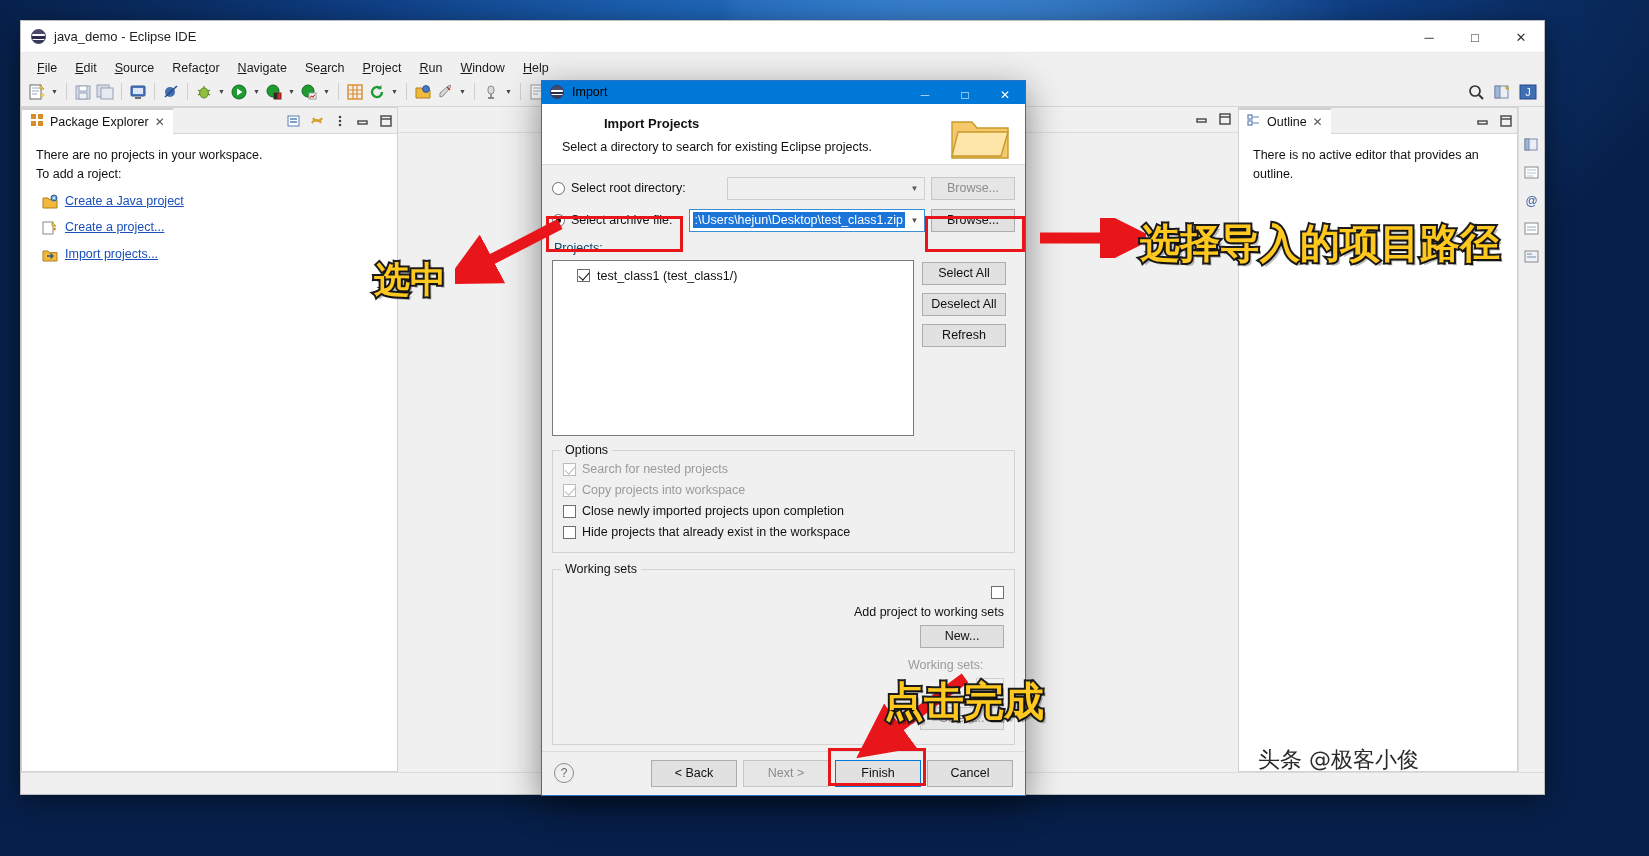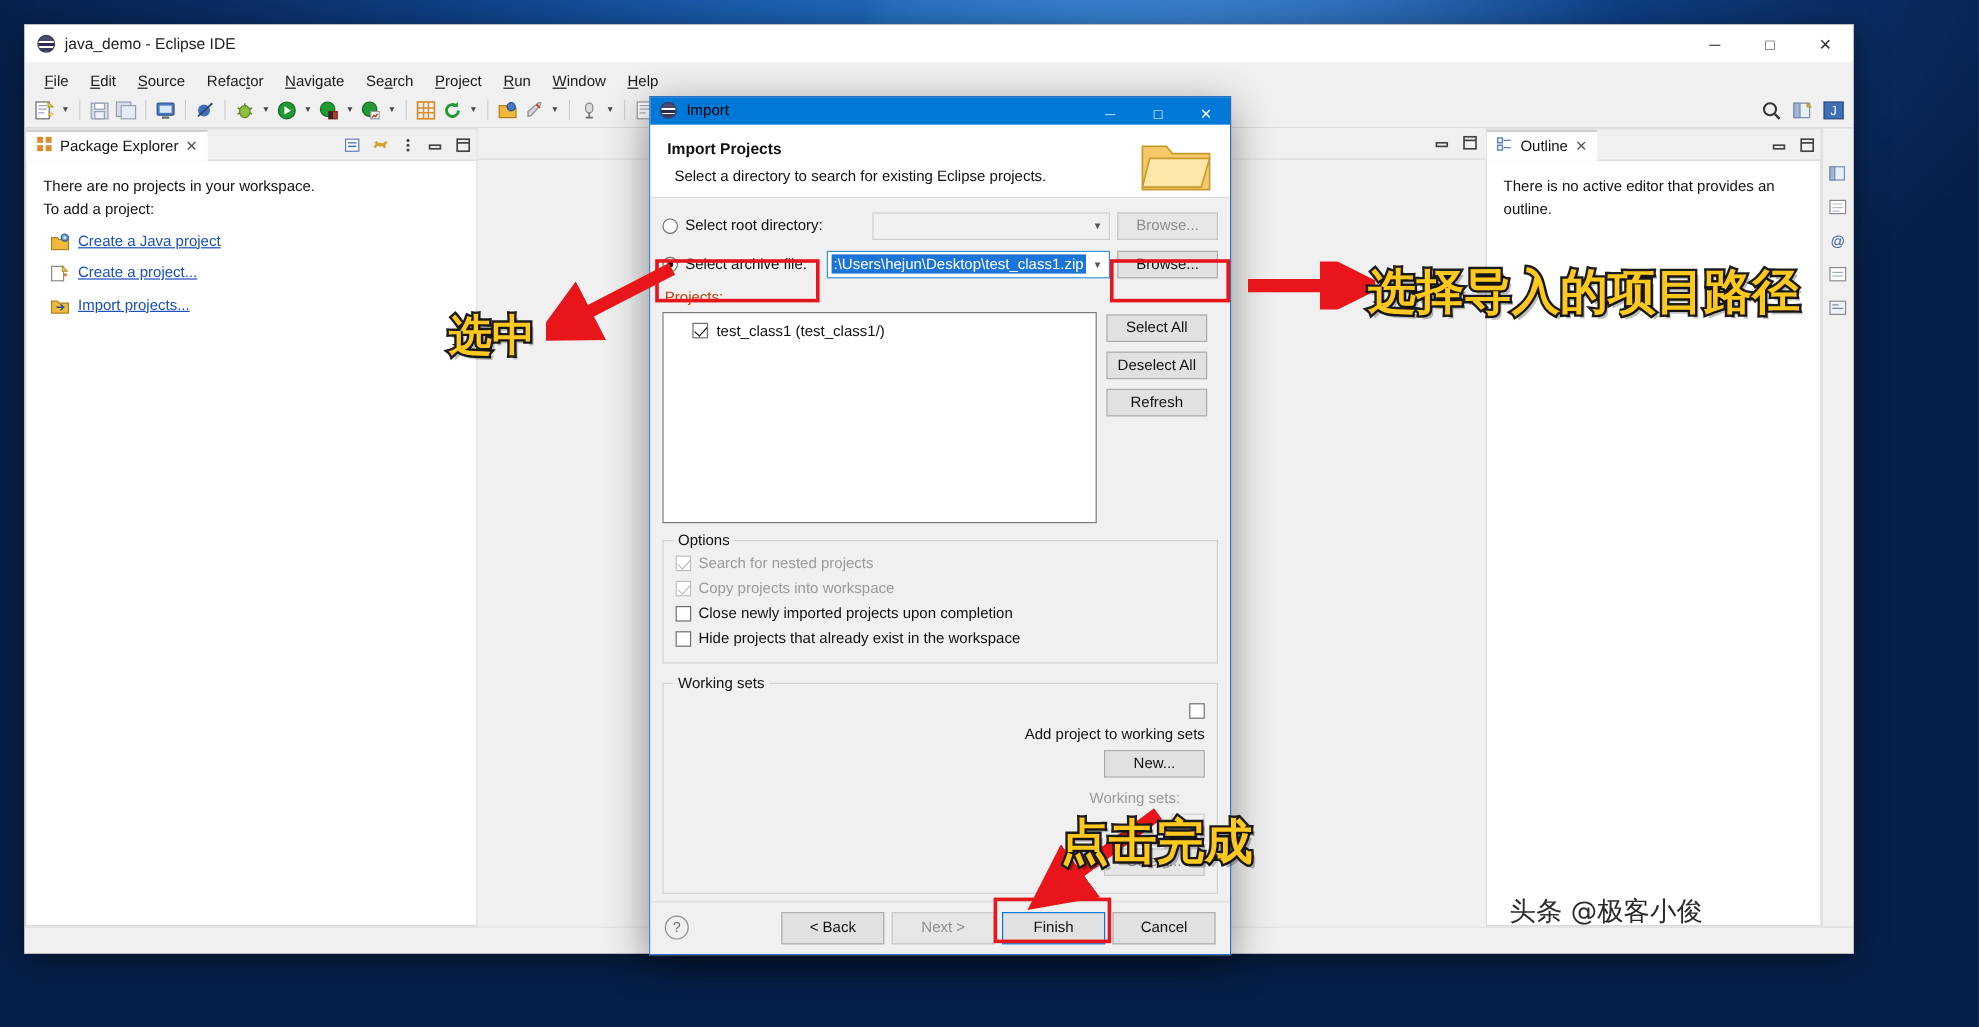--- a/index.html
+++ b/index.html
@@ -84,21 +84,21 @@
     background:#f0f0f0; border:1px solid #2a6fc4;
     box-shadow:0 10px 34px rgba(0,0,0,.45);
     display:flex; flex-direction:column;
   }
   .dlg-title{ height:27px; background:#0078d7; display:flex; align-items:center; padding-left:8px; position:relative; }
   .dlg-title .ecl-logo{ width:14px;height:14px; }
   .dlg-title-text{ color:#000000; font-size:12.5px; }
   .dlg-wc{ position:absolute; right:0; top:0; height:27px; display:flex; }
   .dlg-wbtn{ width:40px; height:27px; display:flex; align-items:center; justify-content:center; color:#fff; font-size:12px; }
   .dlg-header{ background:#fff; padding:12px 14px 10px 14px; position:relative; border-bottom:1px solid #d9d9d9; }
-  .dlg-h1{ font-size:13px; font-weight:bold; color:#111; }
+  .dlg-h1{ font-size:13px; font-weight:bold; color:#111;margin-left:48px; }
   .dlg-h2{ font-size:12.5px; color:#111; margin-top:9px; margin-left:6px; }
   .folder-ico{ position:absolute; right:14px; top:10px; width:62px; height:48px; }
   .dlg-body{ flex:1; padding:12px 10px 6px 10px; background:#f0f0f0; position:relative; }
   .row{ display:flex; align-items:center; gap:6px; margin-bottom:9px; }
   .radio{ width:13px; height:13px; border-radius:50%; border:1px solid #6e6e6e; background:#fff; flex:0 0 auto; position:relative; }
   .radio.checked::after{ content:""; position:absolute; left:3px; top:3px; width:5px; height:5px; border-radius:50%; background:#111; }
   .rlabel{ font-size:12.5px; color:#111; width:150px; }
   .combo{
     flex:1; height:23px; border:1px solid #b5b5b5; background:#fff;
     display:flex; align-items:center; position:relative; padding-left:3px;
@@ -106,21 +106,21 @@
   .combo.disabled{ background:#f0f0f0; border-color:#cfcfcf; }
   .combo.focused{ border:1px solid #3a8fd6; }
   .combo-val{ font-size:12.5px; color:#fff; background:#1b74d8; padding:1px 2px; white-space:nowrap; overflow:hidden; }
   .combo-arrow{ width:19px; height:21px; display:flex; align-items:center; justify-content:center; font-size:8px; color:#555; margin-left:auto; }
   .btn{
     height:23px; min-width:84px; border:1px solid #adadad; background:#e1e1e1;
     font-size:12.5px; color:#111; display:flex; align-items:center; justify-content:center; padding:0 8px;
   }
   .btn.disabled{ color:#8d8d8d; border-color:#c6c6c6; background:#e6e6e6; }
   .btn.default-btn{ border:1px solid #0078d7; background:#e1e1e1; }
-  .sec-label{ font-size:12.5px; color:#c2410c; margin:4px 0 5px 2px; }
+  .sec-label{ font-size:12.5px; color:#0c4a6e; margin:4px 0 5px 2px; }
   .proj-wrap{ display:flex; gap:8px; }
   .proj-list{ flex:1; height:176px; background:#fff; border:1px solid #7a7a7a; padding:8px 6px; }
   .proj-item{ display:flex; align-items:center; gap:7px; margin-left:18px; }
   .cbx{ width:13px; height:13px; border:1px solid #6e6e6e; background:#fff; position:relative; flex:0 0 auto; }
   .cbx.checked::after{
     content:""; position:absolute; left:3px; top:0px; width:5px; height:9px;
     border:solid #111; border-width:0 1.6px 1.6px 0; transform:rotate(42deg);
   }
   .cbx.dim{ border-color:#bdbdbd; }
   .cbx.dim.checked::after{ border-color:#bdbdbd; }
@@ -371,21 +371,21 @@
           <span class="vt-ico">
             <svg width="14" height="14" viewBox="0 0 14 14">
                 <rect x="2" y="2" width="10" height="10" fill="none" stroke="#444" stroke-width="1.4"></rect>
                 <path d="M2 5h10" stroke="#444" stroke-width="1.4"></path>
               </svg>
           </span>
         </div>
       </div>
       <div class="view-body">
         <div>There are no projects in your workspace.</div>
-        <div>To add a project:</div>
+        <div>To add a roject:</div>
 
         <div class="link-row">
           <span class="mini-ico">
             <svg width="16" height="15" viewBox="0 0 16 15">
                 <path d="M1 4h5l1 1.6h8V14H1z" fill="#f0b93c" stroke="#b0801c"></path>
                 <circle cx="12" cy="4" r="3" fill="#6ea5e0" stroke="#30598f"></circle>
                 <path d="M11 4h2M12 3v2" stroke="#fff" stroke-width="1"></path>
               </svg>
           </span>
           <span class="link">Create a Java project</span>

